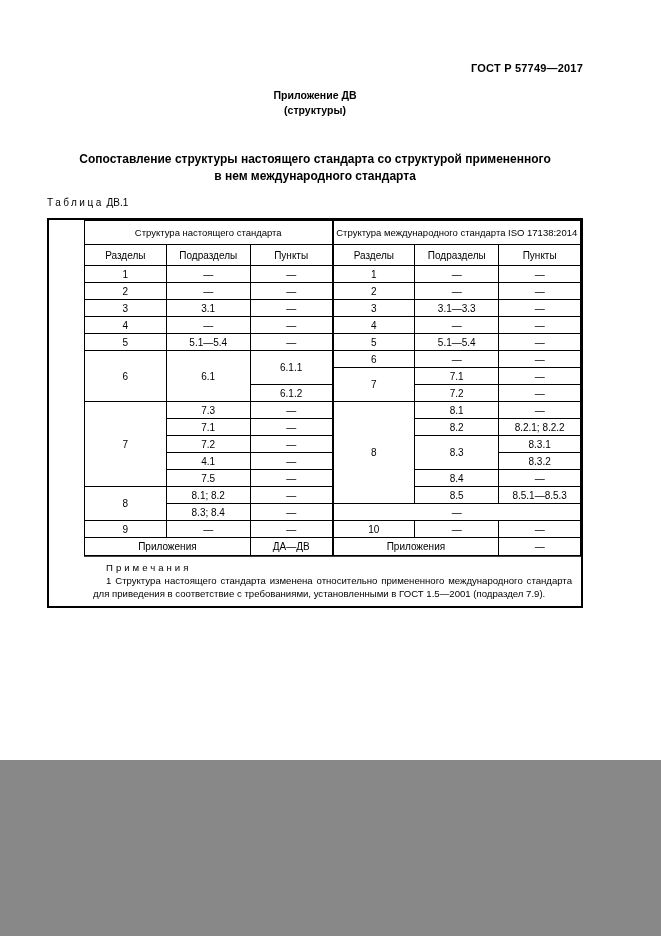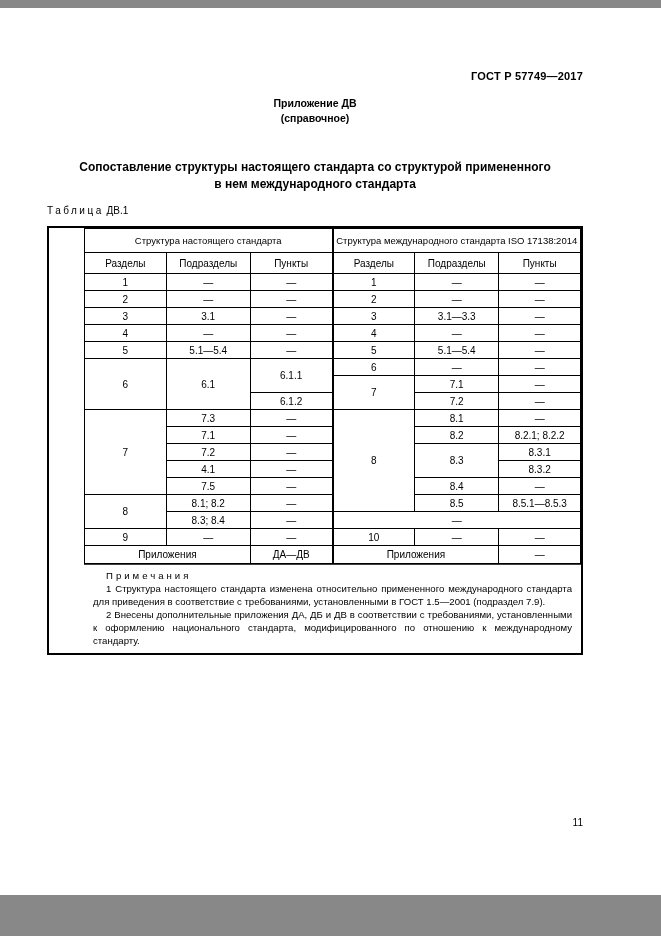--- a/index.html
+++ b/index.html
@@ -1,21 +1,21 @@
 <!DOCTYPE html>
 <html><head>
 <meta charset="utf-8">
 <style>
   html,body{margin:0;padding:0;}
   body{background:#888;}
   .page{
     position:relative;
-    width:661px;height:887px;
+    width:661px;height:760px;
     background:#ffffff;
-    margin:8px auto;
+    margin:0 auto;
     font-family:"Liberation Sans",sans-serif;
     color:#000;
     overflow:hidden;
   }
   .content{position:absolute;left:47px;top:0;width:536px;}
   .doc-number{
     position:absolute;top:62px;right:0;
     font-size:11px;font-weight:bold;letter-spacing:.2px;
   }
   .appendix{
@@ -81,21 +81,21 @@
 </head>
 <body>
 
 <div class="page">
   <div class="content">
 
     <div class="doc-number">ГОСТ Р 57749—2017</div>
 
     <div class="appendix">
       <div>Приложение ДВ</div>
-      <div>(справочное)</div>
+      <div>(структуры)</div>
     </div>
 
     <div class="main-title">
       <div>Сопоставление структуры настоящего стандарта со структурой примененного</div>
       <div>в нем международного стандарта</div>
     </div>
 
     <div class="table-caption"><span class="spaced">Таблица</span>&nbsp;<span>ДВ.1</span></div>
 
     <div class="tbl-wrap">
@@ -282,19 +282,18 @@
               <td>—</td>
             </tr>
           </tbody>
         </table>
 
       </div>
 
       <div class="notes">
         <div class="notes-label">Примечания</div>
         <p>1  Структура настоящего стандарта изменена относительно примененного международного стандарта для приведения в соответствие с требованиями, установленными в ГОСТ 1.5—2001 (подраздел 7.9).</p>
-        <p>2  Внесены дополнительные приложения ДА, ДБ и ДВ в соответствии с требованиями, установленными к оформлению национального стандарта, модифицированного по отношению к международному стандарту.</p>
       </div>
     </div>
 
     <div class="page-number">11</div>
   </div>
 </div>
 
 </body></html>

